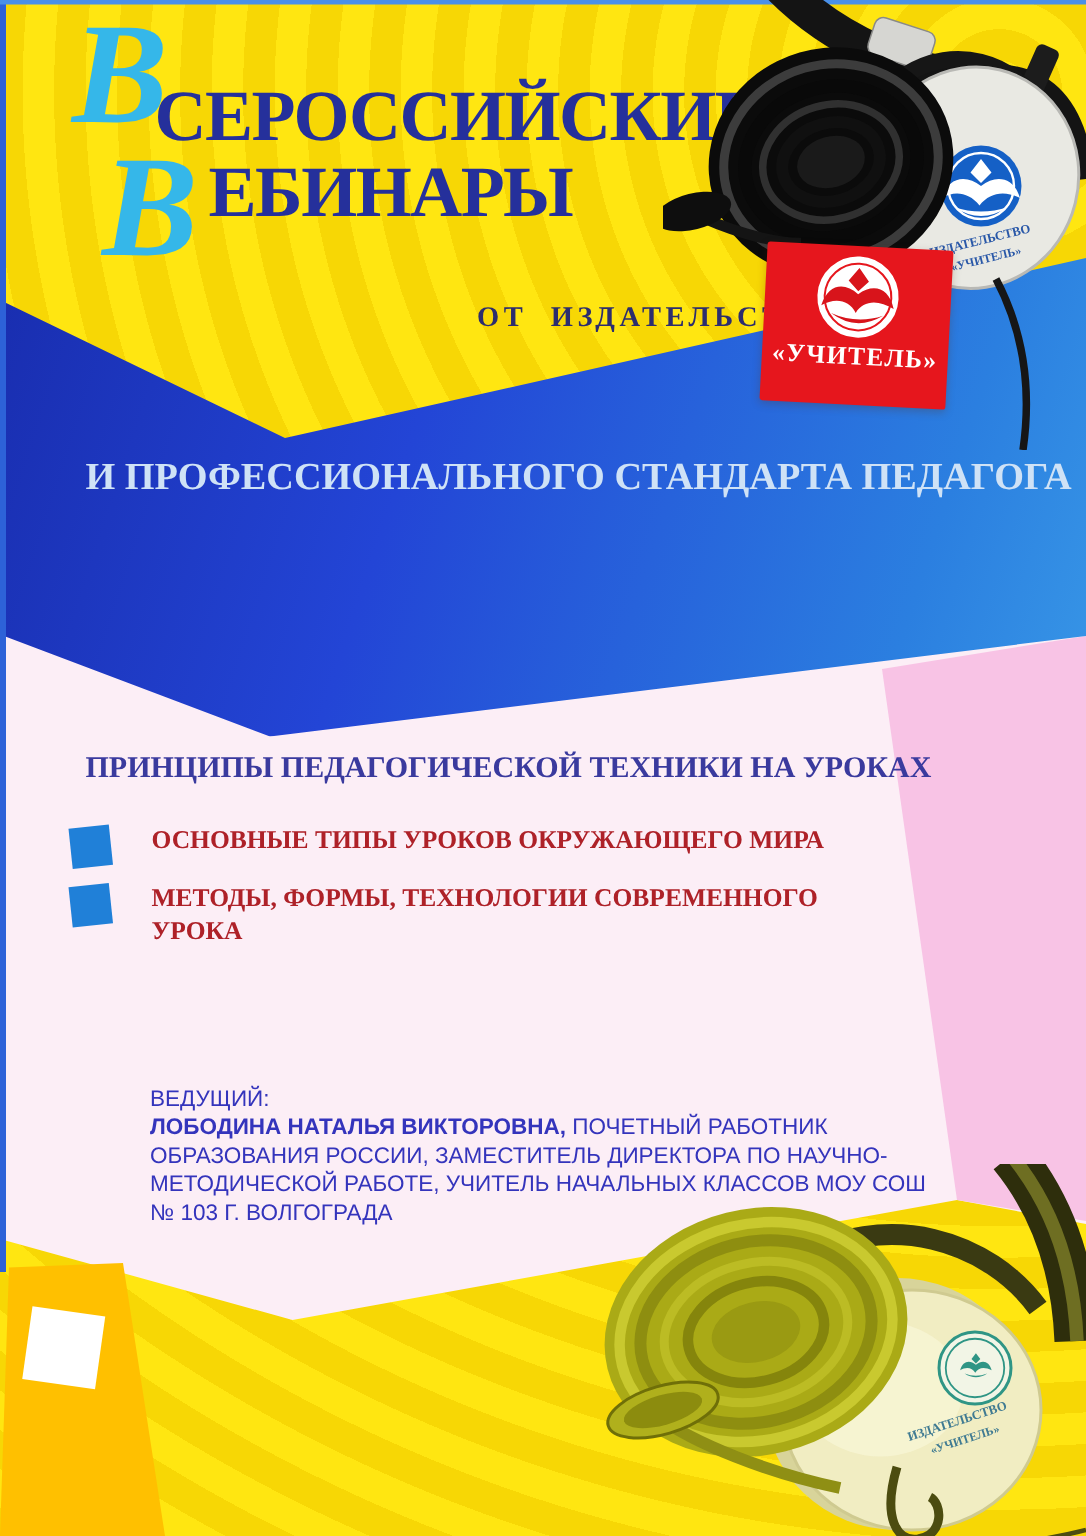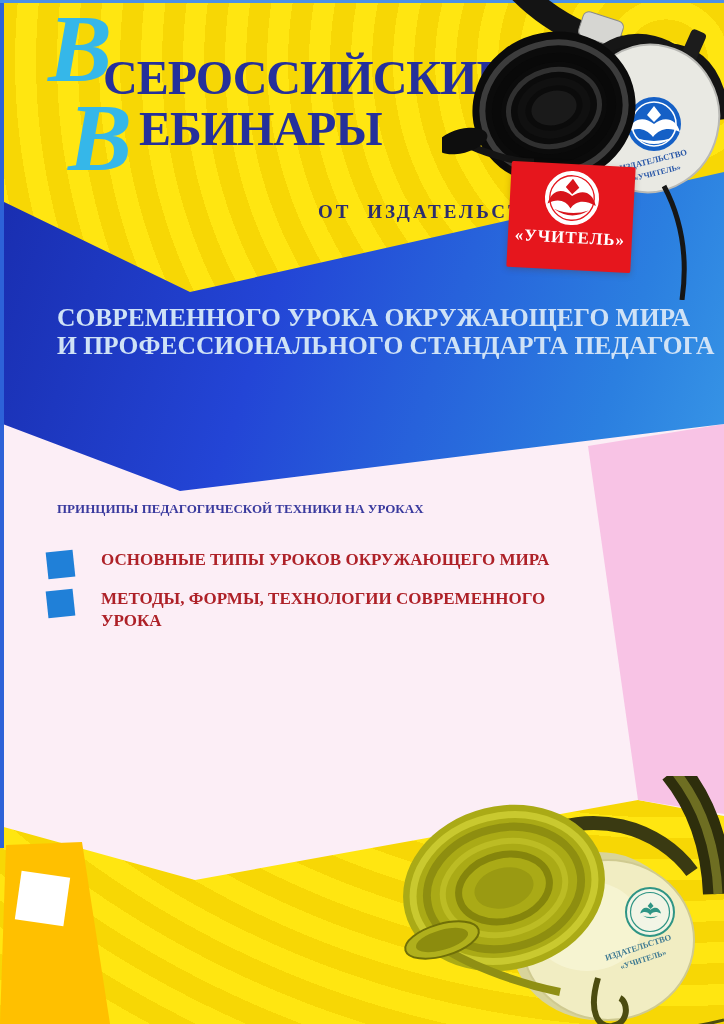--- a/index.html
+++ b/index.html
@@ -54,21 +54,21 @@
     transform:rotate(3deg);border-radius:2px;
     display:flex;flex-direction:column;align-items:center;justify-content:flex-start;
     box-shadow:0 2px 6px rgba(90,40,0,.25);
   }
   .red-square .emblem{margin-top:5px;}
   .red-square .pub-name{color:#ffffff;font-size:17px;font-weight:bold;letter-spacing:1px;margin-top:1px;}
   
   .tema-label{position:absolute;left:58px;top:278px;font-size:29px;font-weight:bold;color:#ffe400;}
   .topic-lines{position:absolute;left:57px;top:304px;font-size:25.5px;line-height:27.5px;font-weight:bold;color:#cfe2f6;}
   
-  .agenda-intro{position:absolute;left:57px;top:501px;font-size:13px;font-weight:bold;color:#3a3a9e;}
+  .agenda-intro{position:absolute;left:57px;top:501px;font-size:20px;font-weight:bold;color:#3a3a9e;}
   .bullet-row{position:absolute;left:47px;display:flex;align-items:flex-start;width:560px;}
   .bullet-row .sq{flex:0 0 auto;width:27px;height:27px;background:#2080d8;transform:rotate(-6deg);margin-top:2px;}
   .bullet-row .txt{margin-left:27px;font-size:17px;line-height:22px;font-weight:bold;color:#ae2128;max-width:535px;}
   .r1{top:549px;} .r2{top:588px;justify-content:center;} .r3{top:634px;}
   
   .presenter{position:absolute;left:100px;top:723px;width:535px;
     font-family:"Liberation Sans", sans-serif;font-size:15px;line-height:19px;color:#3434bc;}
   .presenter .p-label{font-weight:normal;}
   .presenter b{font-weight:bold;}
   
@@ -134,34 +134,37 @@
     <svg class="emblem" width="58" height="58" viewBox="0 0 60 60">
       <circle cx="30" cy="30" r="27" fill="#ffffff"></circle>
       <circle cx="30" cy="30" r="27" fill="none" stroke="#ffffff" stroke-width="2"></circle>
       <circle cx="30" cy="30" r="23" fill="none" stroke="#e6161d" stroke-width="1.4"></circle>
       <path fill="#d8141b" d="M30 10 L37 19 L30 26 L23 19 Z M30 28 C20 20 9 22 5 37 C14 31 24 32 29 41 C34 32 44 31 55 37 C51 22 40 20 30 28 Z M12 42 Q30 54 48 42 Q30 49 12 42 Z"></path>
     </svg>
     <div class="pub-name">«УЧИТЕЛЬ»</div>
   </div>
 
   <div class="topic-lines">
-    <div>СОВРЕМЕННОГО УРОКА ОКРУЖАЮЩЕГО МИРА</div>
     <div>И ПРОФЕССИОНАЛЬНОГО СТАНДАРТА ПЕДАГОГА</div>
   </div>
 
   <div class="agenda-intro">ПРИНЦИПЫ ПЕДАГОГИЧЕСКОЙ ТЕХНИКИ НА УРОКАХ</div>
   <div class="bullet-row r1">
     <div class="sq"></div>
     <div class="txt">ОСНОВНЫЕ ТИПЫ УРОКОВ ОКРУЖАЮЩЕГО МИРА</div>
   </div>
   <div class="bullet-row r2">
     <div class="sq"></div>
     <div class="txt">МЕТОДЫ, ФОРМЫ, ТЕХНОЛОГИИ СОВРЕМЕННОГО УРОКА</div>
   </div>
 
+  <div class="presenter">
+    <div class="p-label">ВЕДУЩИЙ:</div>
+    <div><b>ЛОБОДИНА НАТАЛЬЯ ВИКТОРОВНА,</b> <span>ПОЧЕТНЫЙ РАБОТНИК ОБРАЗОВАНИЯ РОССИИ, ЗАМЕСТИТЕЛЬ ДИРЕКТОРА ПО НАУЧНО-МЕТОДИЧЕСКОЙ РАБОТЕ, УЧИТЕЛЬ НАЧАЛЬНЫХ КЛАССОВ МОУ СОШ № 103 Г. ВОЛГОГРАДА</span></div>
+  </div>
 
   <svg class="hp-bottom" viewBox="0 0 332 248">
     <path d="M282,-6 C310,28 324,70 326,118" stroke="#2e2e0c" stroke-width="30" fill="none"></path>
     <path d="M282,-6 C310,28 324,70 326,118" stroke="#6e6e22" stroke-width="9" fill="none"></path>
     <path d="M136,66 C200,28 268,52 300,96" stroke="#3a3a12" stroke-width="14" fill="none"></path>
     <g>
       <ellipse cx="206" cy="160" rx="88" ry="84" fill="#d8d49a"></ellipse>
       <ellipse cx="216" cy="164" rx="86" ry="80" fill="#f1edc2"></ellipse>
       <ellipse cx="216" cy="164" rx="86" ry="80" fill="none" stroke="#cfca90" stroke-width="2"></ellipse>
       <ellipse cx="195" cy="150" rx="55" ry="45" fill="#f8f5d4" opacity="0.8"></ellipse>

